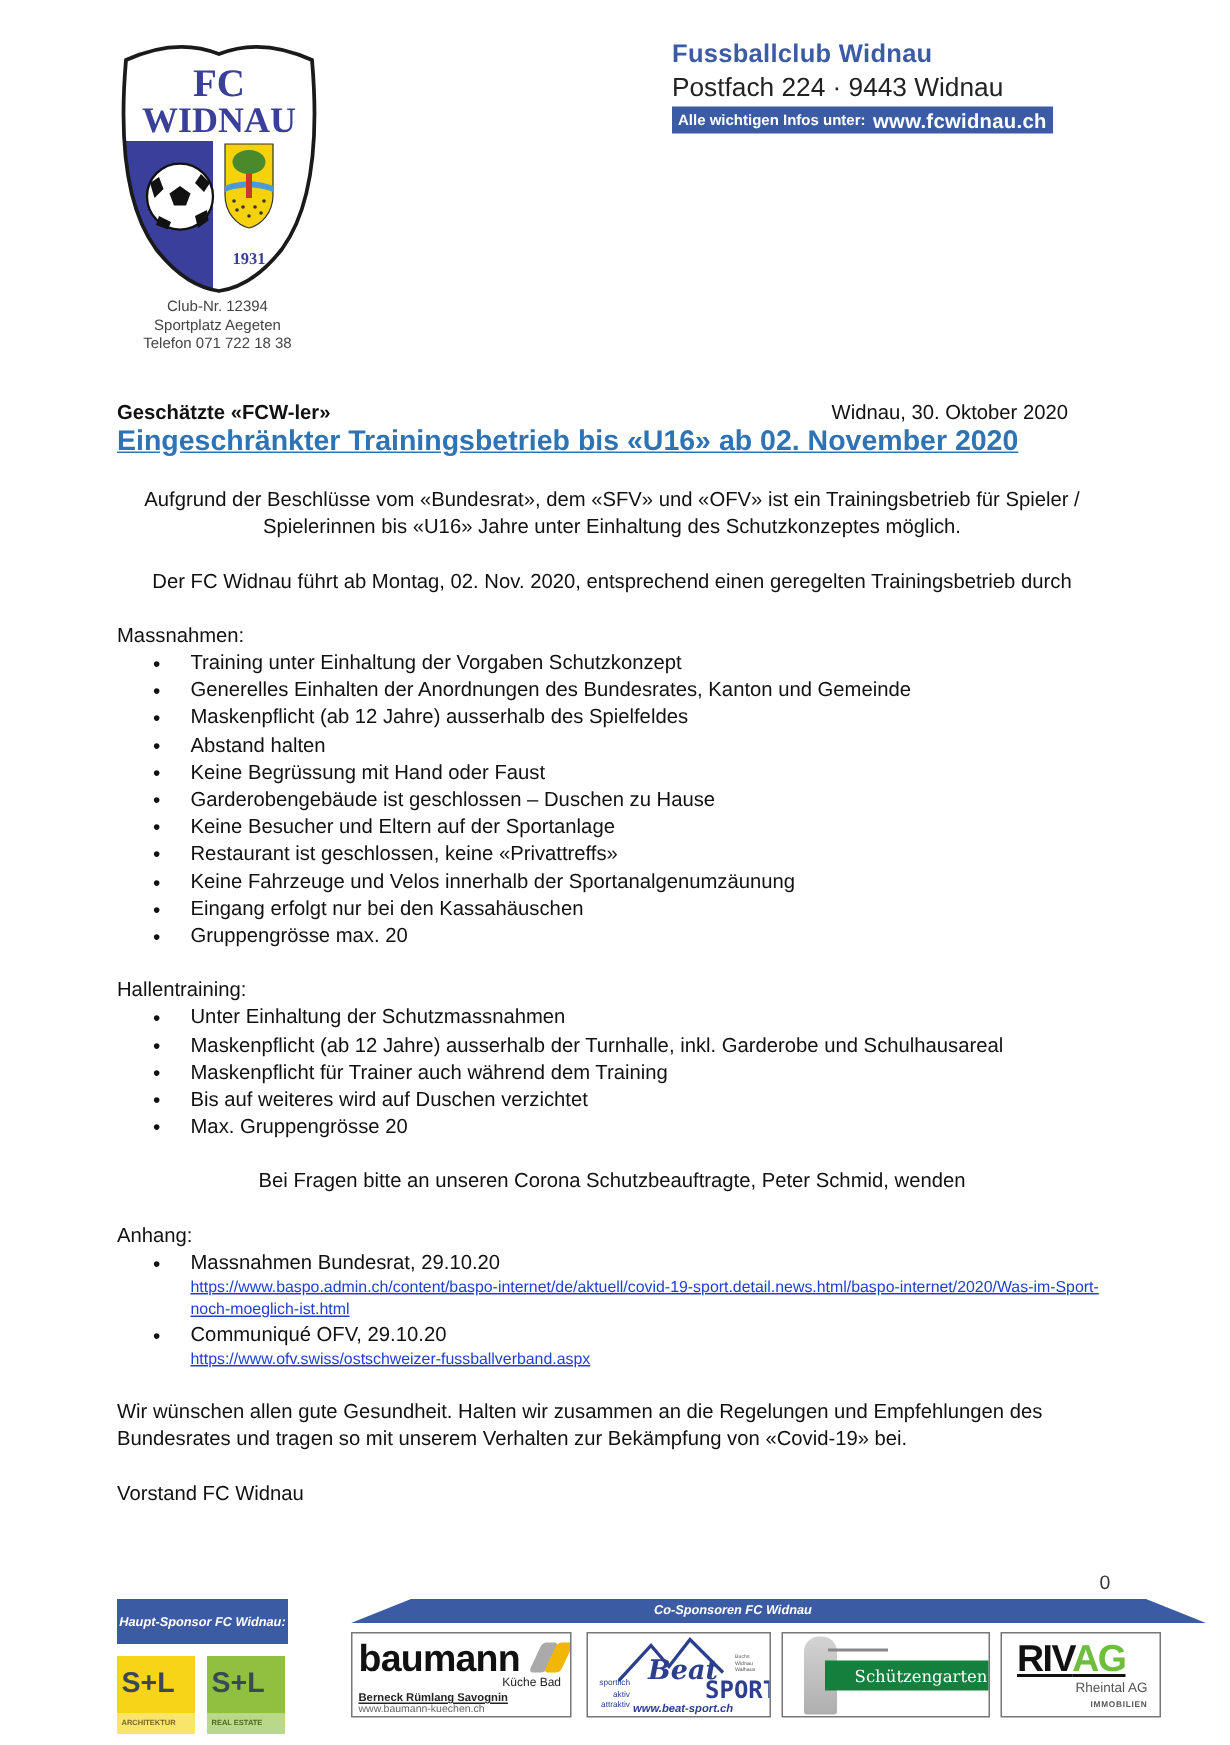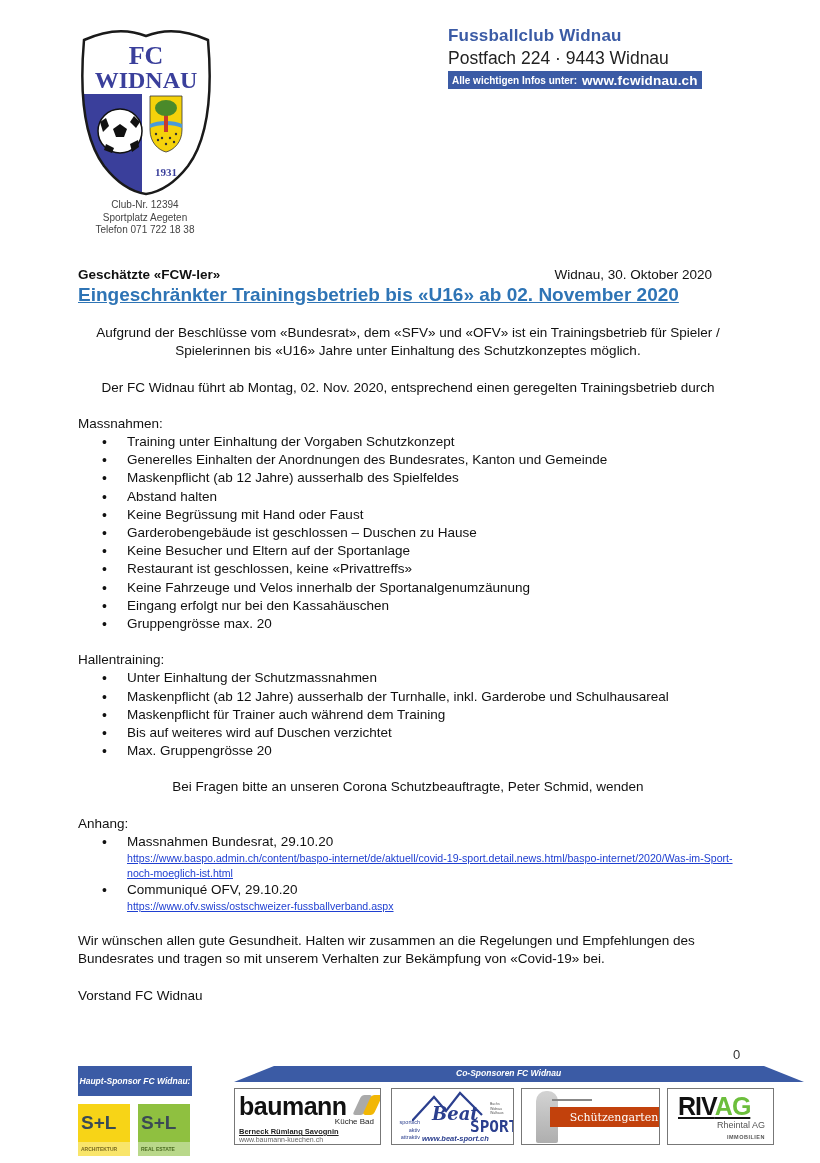--- a/index.html
+++ b/index.html
@@ -45,21 +45,21 @@
     .sl-box { width: 52px; height: 52px; display: flex; flex-direction: column; }
     .sl-top { flex: 1; display: flex; align-items: center; padding-left: 3px; font-size: 19px; font-weight: bold; color: #3a4a55; }
     .sl-bottom { height: 14px; font-size: 5px; font-weight: bold; color: #7a6a20; display: flex; align-items: center; padding-left: 3px; }
     .sl-arch .sl-top { background: #f7d417; }
     .sl-arch .sl-bottom { background: #f9e56a; }
     .sl-real .sl-top { background: #8fc040; }
     .sl-real .sl-bottom { background: #b9d88a; color: #4a6a20; }
 
     .co-banner { position: absolute; left: 234px; top: 1066px; width: 570px; height: 16px; }
     .co-banner svg { position: absolute; left: 0; top: 0; width: 570px; height: 16px; }
-    .co-banner-label { position: absolute; left: 222px; top: 2px; font-size: 8.5px; font-weight: bold; color: #fff; font-style: italic; }
+    .co-banner-label { position: absolute; left: 202px; top: 2px; font-size: 8.5px; font-weight: bold; color: #fff; font-style: italic; }
 
     .sp-box { position: absolute; top: 1088px; height: 57px; border: 1px solid #777; background: #fff; overflow: hidden; }
     .sp-baumann { left: 234px; width: 147px; }
     .sp-beat { left: 391px; width: 123px; }
     .sp-schuetzen { left: 521px; width: 139px; }
     .sp-rivag { left: 667px; width: 107px; }
 
     .bm-name { position: absolute; left: 4px; top: 4px; font-size: 25px; font-weight: bold; color: #111; letter-spacing: -0.5px; line-height: 26px; }
     .bm-leaf1 { position: absolute; left: 122px; top: 6px; width: 11px; height: 20px; background: #aaa; transform: skewX(-25deg); border-radius: 3px; }
     .bm-leaf2 { position: absolute; left: 132px; top: 6px; width: 11px; height: 20px; background: #f2b705; transform: skewX(-25deg); border-radius: 3px; }
@@ -69,21 +69,21 @@
 
     .beat-mtn { position: absolute; left: 20px; top: 2px; width: 80px; height: 30px; }
     .beat-side { position: absolute; left: 2px; top: 30px; font-size: 5.5px; color: #2b3f8e; line-height: 7.5px; text-align: right; width: 26px; }
     .beat-word { position: absolute; left: 40px; top: 14px; font-size: 18px; font-style: italic; font-weight: bold; color: #2b3f8e; font-family: "DejaVu Serif", serif; }
     .beat-sport { position: absolute; left: 78px; top: 28px; font-size: 16px; font-weight: bold; color: #2b3f8e; font-family: "DejaVu Sans Mono", monospace; }
     .beat-towns { position: absolute; left: 98px; top: 13px; font-size: 3.5px; color: #555; line-height: 4.5px; }
     .beat-url { position: absolute; left: 30px; top: 45px; font-size: 7.5px; font-style: italic; font-weight: bold; color: #2b3f8e; }
 
     .sg-figure { position: absolute; left: 14px; top: 2px; width: 22px; height: 52px; background: linear-gradient(#c8c8c8, #9a9a9a); border-radius: 10px 10px 2px 2px; opacity: 0.8; }
     .sg-rifle { position: absolute; left: 30px; top: 10px; width: 40px; height: 2px; background: #888; }
-    .sg-label { position: absolute; left: 28px; top: 18px; width: 128px; height: 20px; background: #c2410c;
+    .sg-label { position: absolute; left: 28px; top: 18px; width: 128px; height: 20px; background: #15803d;
                 color: #fff; font-family: "DejaVu Serif", serif; font-size: 11px; display: flex; align-items: center; justify-content: center; }
 
     .rv-logo { position: absolute; left: 10px; top: 4px; font-size: 25px; font-weight: bold; letter-spacing: -1px; line-height: 26px; text-decoration: underline; }
     .rv-logo .rv-dark { color: #111; }
     .rv-logo .rv-green { color: #6cbe3c; }
     .rv-sub { position: absolute; right: 8px; top: 31px; font-size: 9px; color: #555; }
     .rv-imm { position: absolute; right: 8px; top: 45px; font-size: 5.5px; font-weight: bold; color: #555; letter-spacing: 0.5px; }
   </style>
 </head>
 <body>

